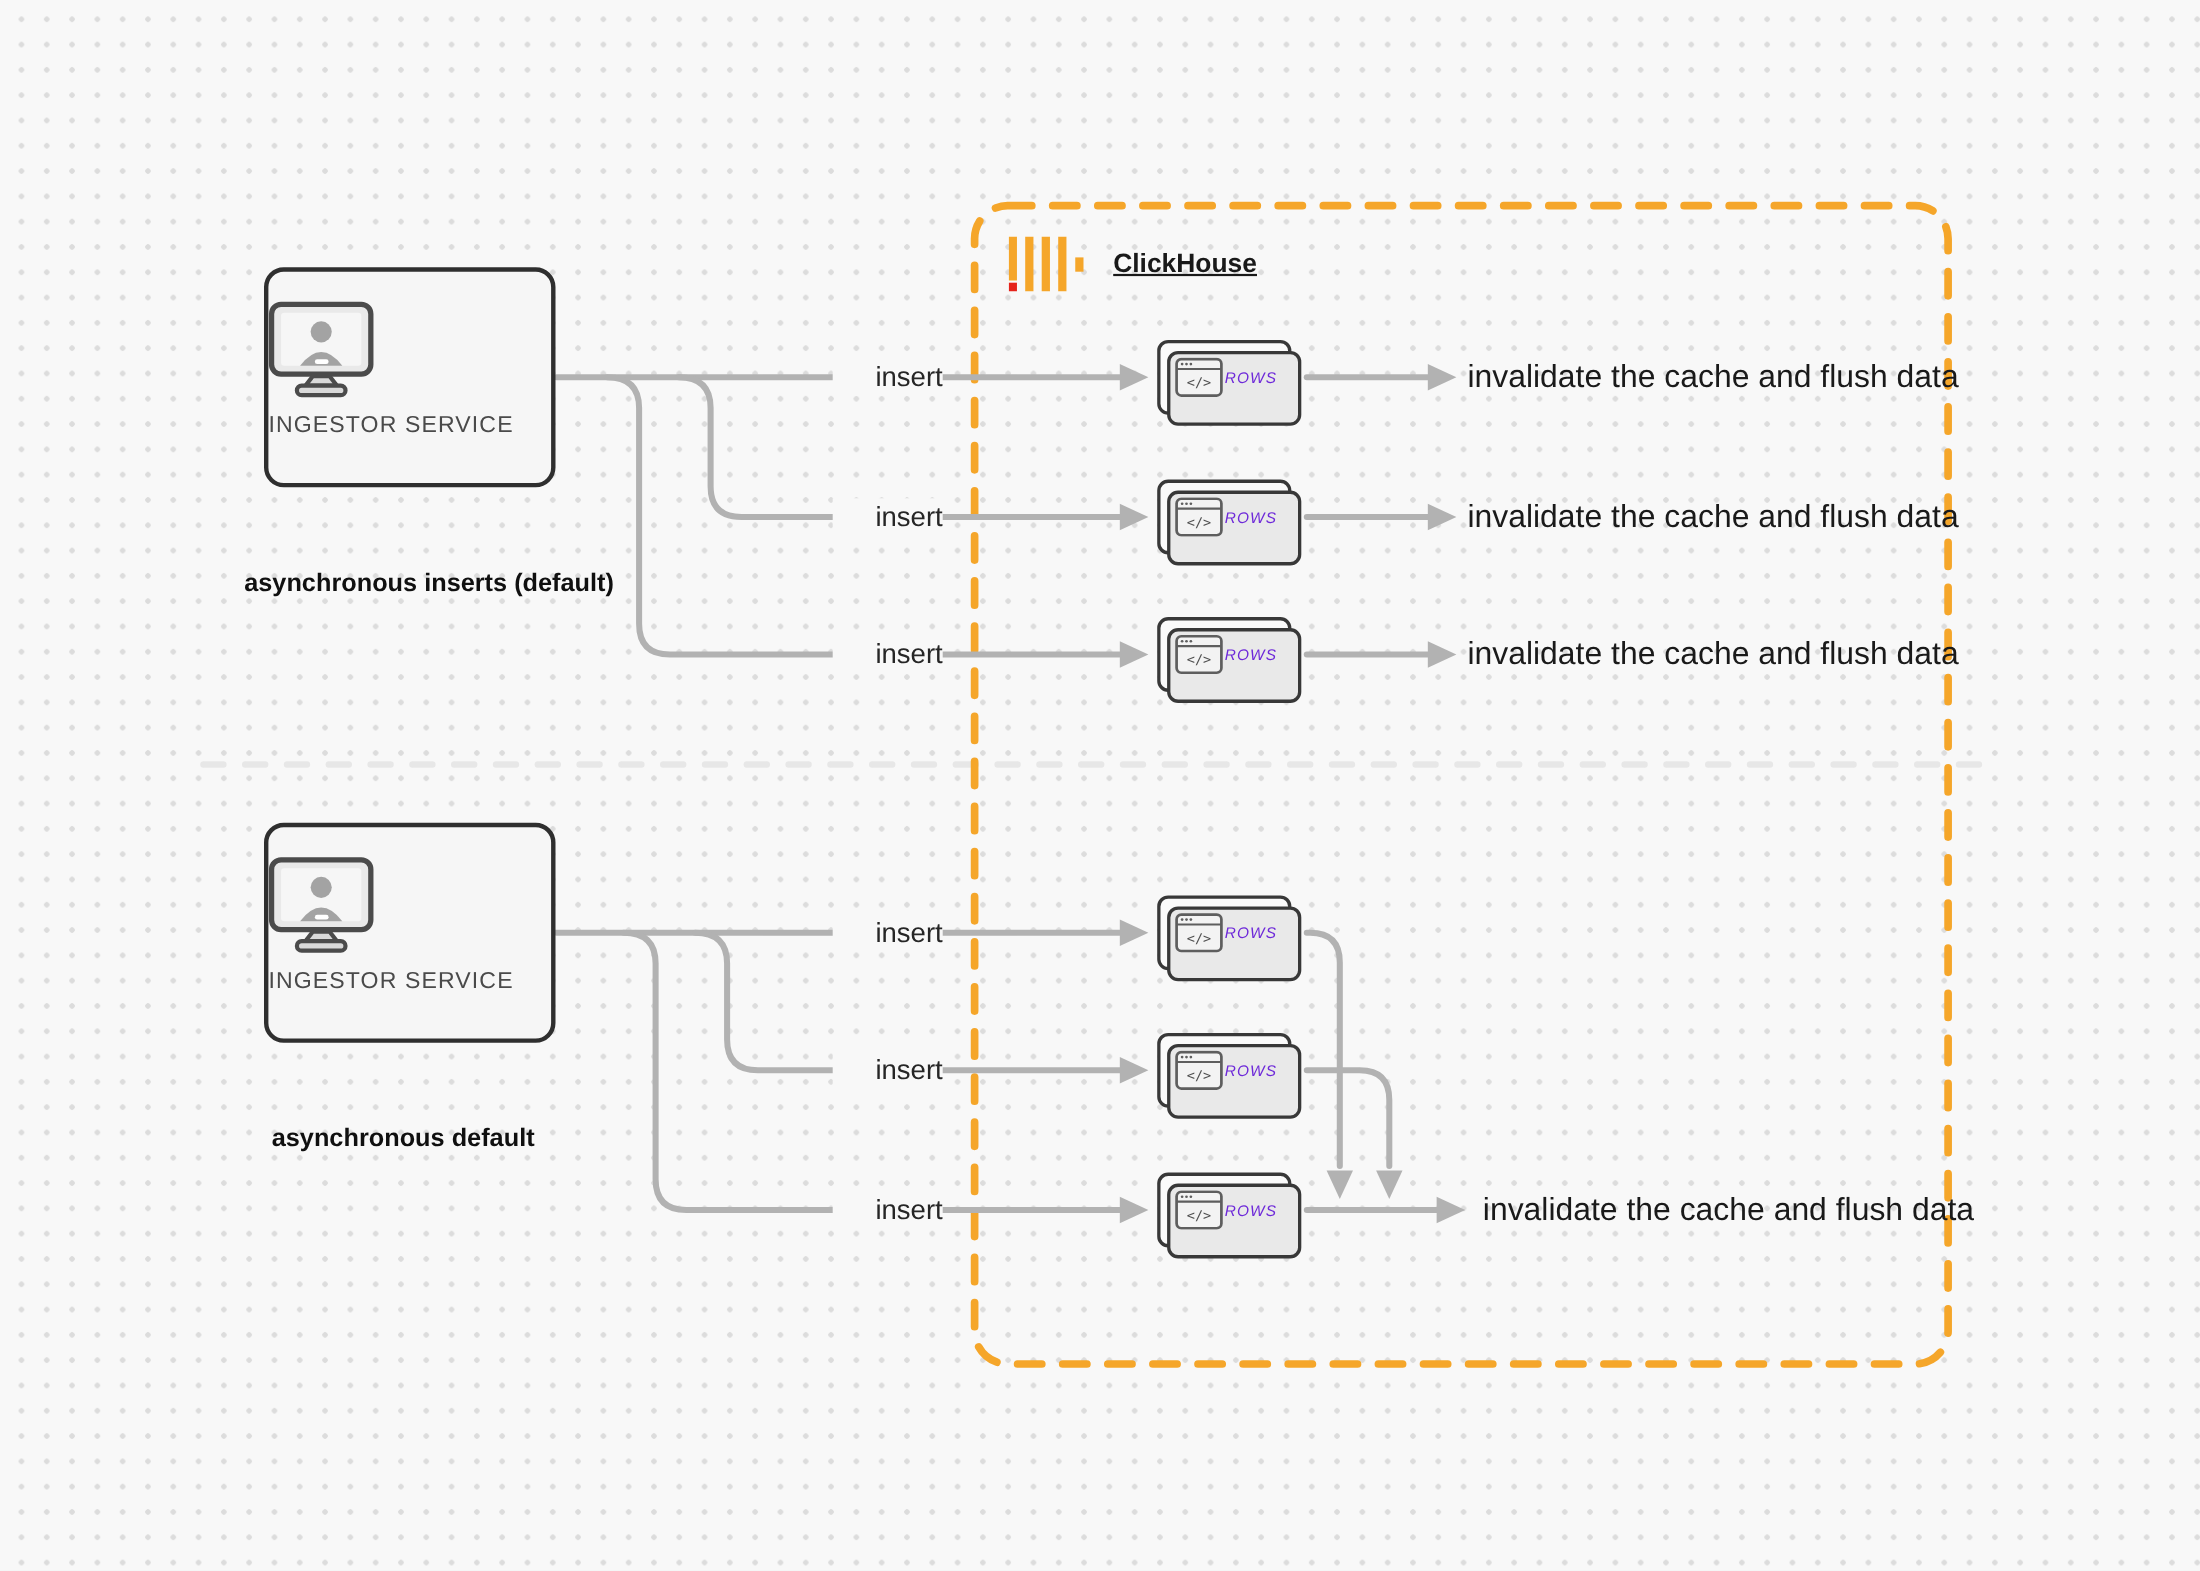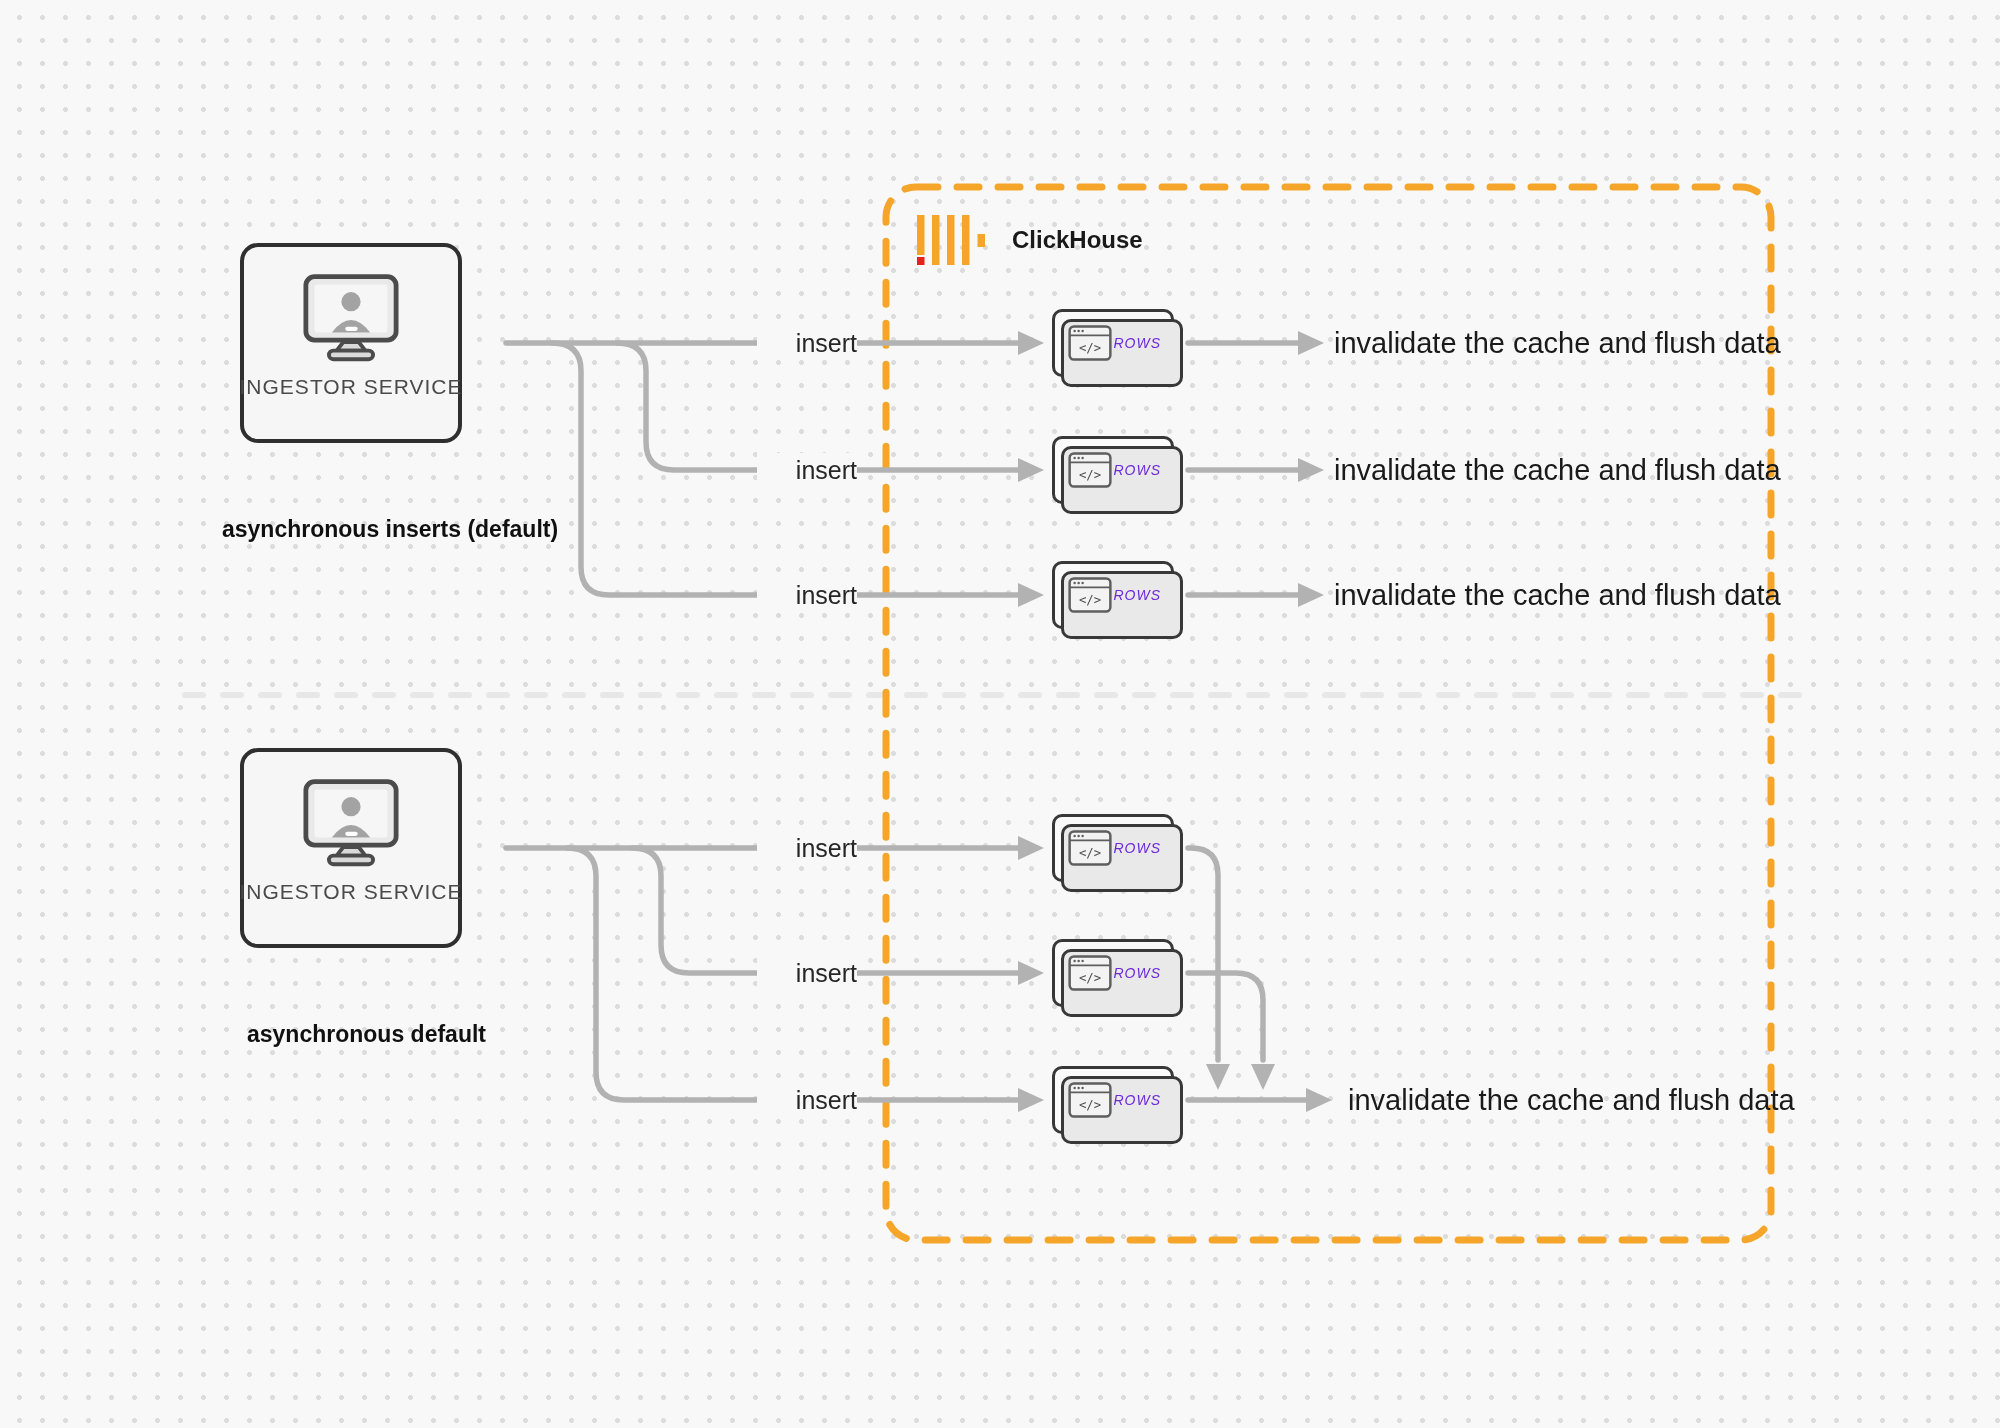--- a/index.html
+++ b/index.html
@@ -10,26 +10,26 @@
     background-image:radial-gradient(circle,#dcdcdc 2.2px,transparent 2.7px);
     background-size:23px 23px;
     background-position:8px 6px;
     font-family:"Liberation Sans","DejaVu Sans",sans-serif;
     overflow:hidden;
   }
   .wires{position:absolute;left:0;top:0;z-index:1;}
 
   .service-box{
     position:absolute;z-index:2;
-    width:222px;height:200px;
+    width:265px;height:200px;
     background:#f6f6f6;
     border:4.5px solid #2f2f2f;
     border-radius:18px;
     box-sizing:border-box;
-    display:flex;flex-direction:column;align-items:center;
+    display:flex;flex-direction:column;align-items:flex-start;
   }
   .service-box .svc-icon{margin-top:26px;}
   .service-label{
     margin-top:12px;
     font-size:21px;letter-spacing:1px;color:#4a4a4a;white-space:nowrap;
   }
 
   .caption{
     position:absolute;z-index:2;
     font-size:23px;font-weight:700;color:#101010;white-space:nowrap;line-height:30px;
@@ -63,21 +63,21 @@
     margin-left:auto;
     font-size:14px;font-style:italic;letter-spacing:1px;color:#6d28d9;
   }
 
   .ch-logo{
     position:absolute;z-index:2;left:917px;top:215px;
     display:flex;align-items:center;
   }
   .ch-logo .brand{
     margin-left:26px;
-    font-size:24px;font-weight:600;color:#191919;line-height:50px;white-space:nowrap;
+    font-size:24px;font-weight:600;color:#191919;line-height:50px;white-space:nowrap;text-decoration:underline;
   }
 </style>
 </head>
 <body>
 
 <div class="canvas">
 
   <svg class="wires" width="2000" height="1428" viewBox="0 0 2000 1428">
 
     <line x1="185" y1="695" x2="1815" y2="695" stroke="#e7e7e7" stroke-width="6" stroke-dasharray="18 20" stroke-linecap="round"></line>

